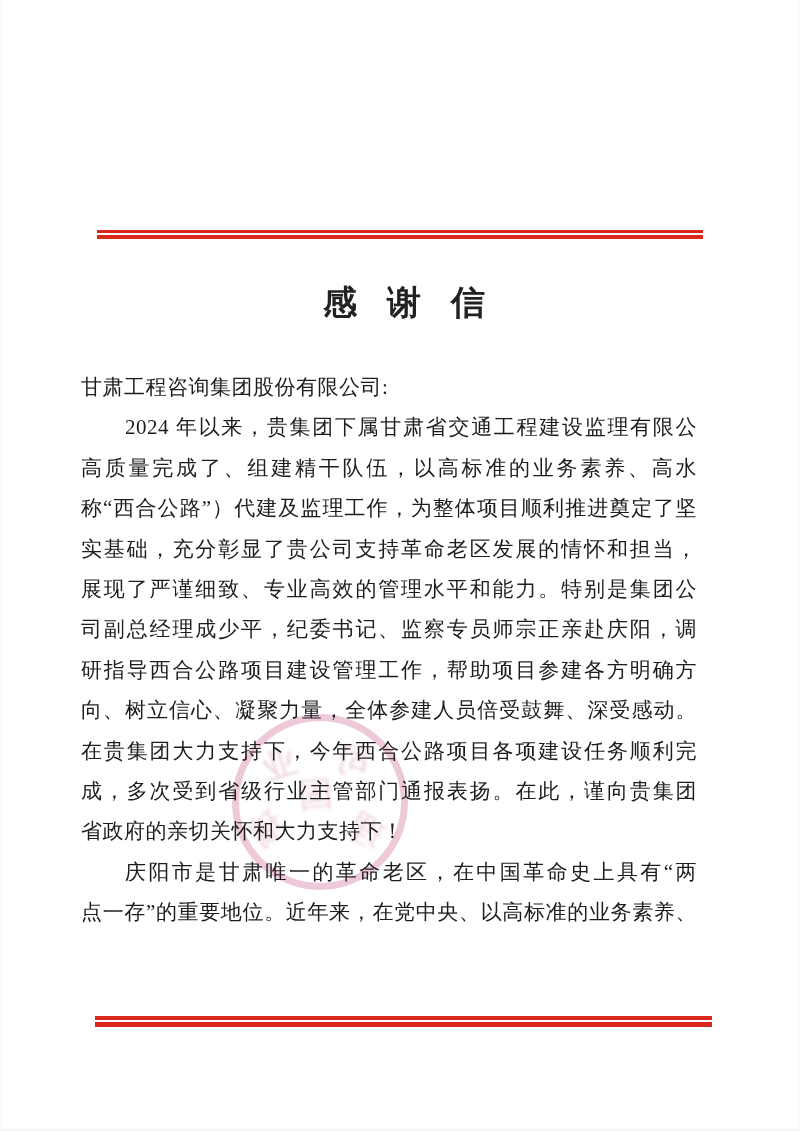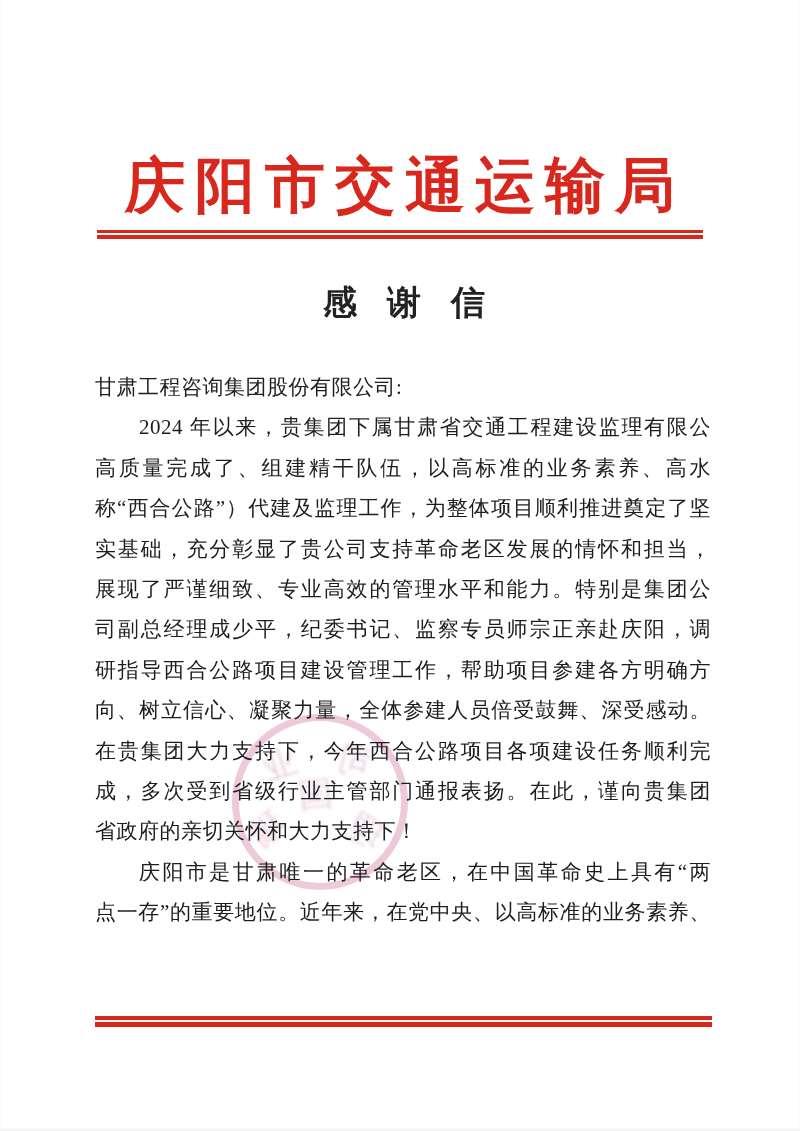--- a/index.html
+++ b/index.html
@@ -29,21 +29,21 @@
   .letter-title {
     position:absolute; top:280px; left:0; width:100%;
     box-sizing:border-box;
     text-align:center;
     font-size:34px; font-weight:600;
     color:#222222;
     letter-spacing:30px; padding-left:38px;
     white-space:nowrap;
   }
   .letter-body {
-    position:absolute; top:367px; left:95px; width:616px;
+    position:absolute; top:367px; left:81px; width:616px;
     color:#1d1c1e;
     z-index:2;
   }
   .line {
     height:40.4px; line-height:40.4px;
     font-size:21px;
     letter-spacing:0.5px;
   }
   .line.justify {
     text-align:justify;
@@ -71,21 +71,20 @@
   .seal-glyph:nth-of-type(2){ left:336px; top:738px; transform:scaleX(-1) rotate(-14deg); }
   .seal-glyph:nth-of-type(3){ left:250px; top:806px; transform:scaleX(-1) rotate(40deg); }
   .seal-glyph:nth-of-type(4){ left:348px; top:808px; transform:scaleX(-1) rotate(-32deg); }
   .seal-glyph:nth-of-type(5){ left:298px; top:772px; transform:scaleX(-1) rotate(6deg); }
 </style>
 </head>
 <body>
 
 <div class="page">
 
-  <div class="org-name">庆阳市交通运输局</div>
 
   <div class="rule rule-top"></div>
 
   <div class="seal"></div>
   <div class="seal-smudges" id="seal-smudges">
       <span class="seal-glyph">业</span>
       <span class="seal-glyph">司</span>
       <span class="seal-glyph">瑞</span>
       <span class="seal-glyph">理</span>
       <span class="seal-glyph">国</span>

